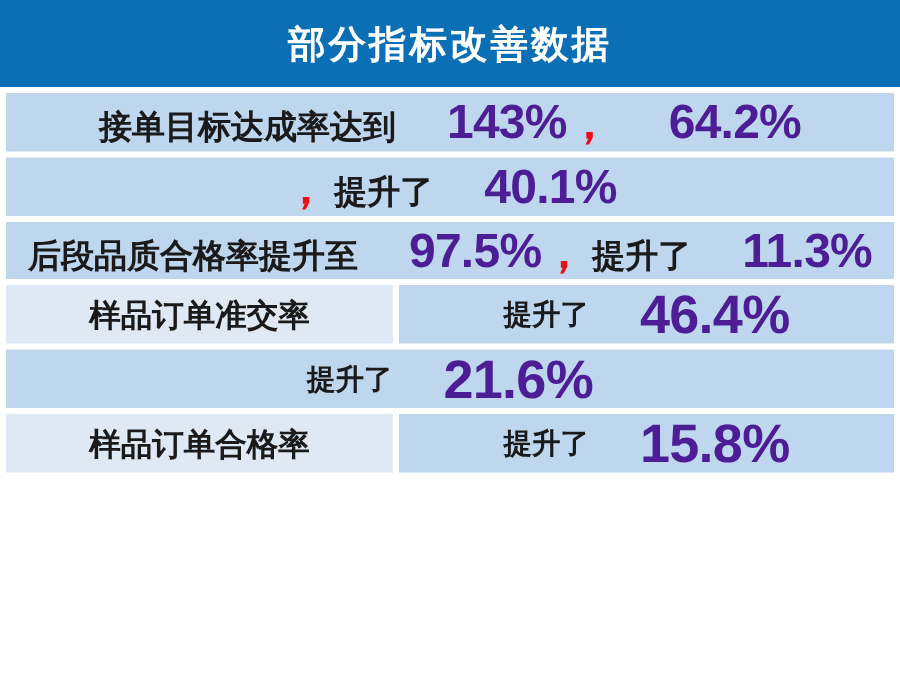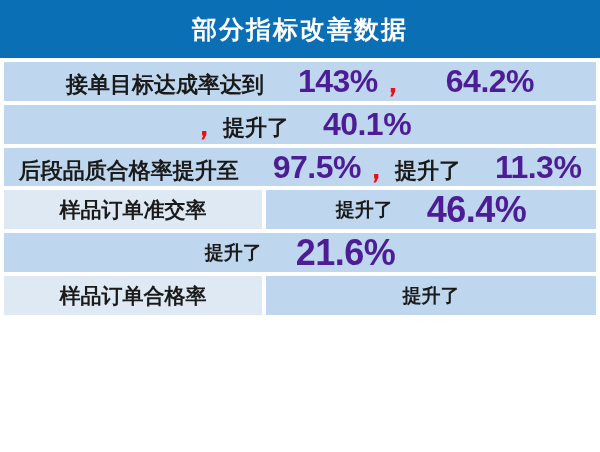--- a/index.html
+++ b/index.html
@@ -169,17 +169,18 @@
         <span class="num">21.6%</span>
       </div>
     </div>
 
     <div class="row">
       <div class="cell-label">
         <span class="cn">样品订单合格率</span>
       </div>
       <div class="cell-value">
         <span class="cn">提升了</span>
+        <span class="num">15.8%</span>
       </div>
     </div>
 
   </div>
 </div>
 
 </body></html>

